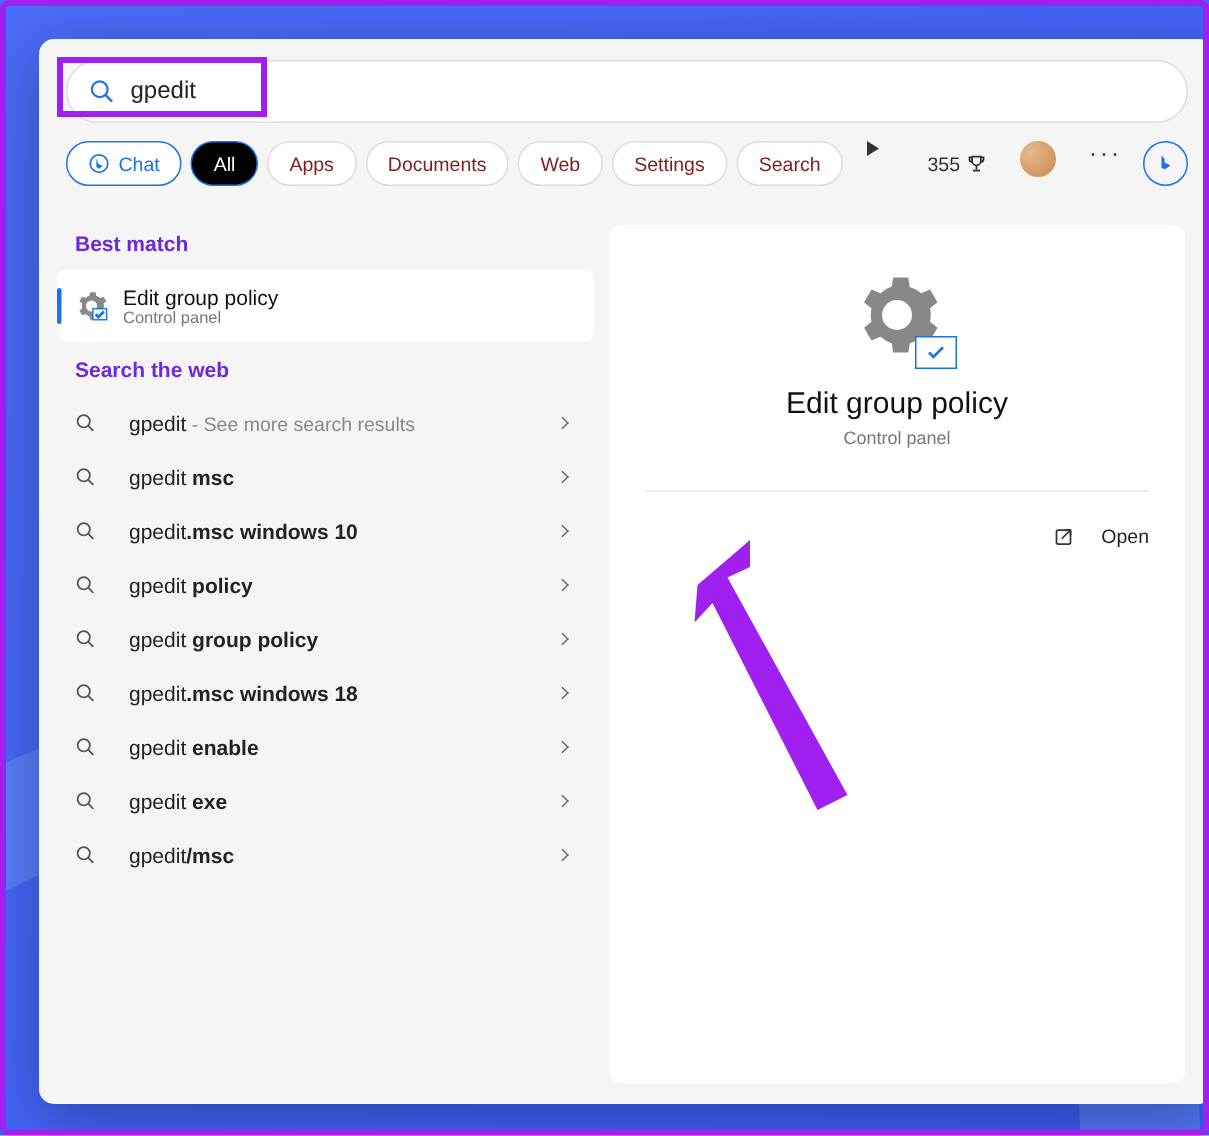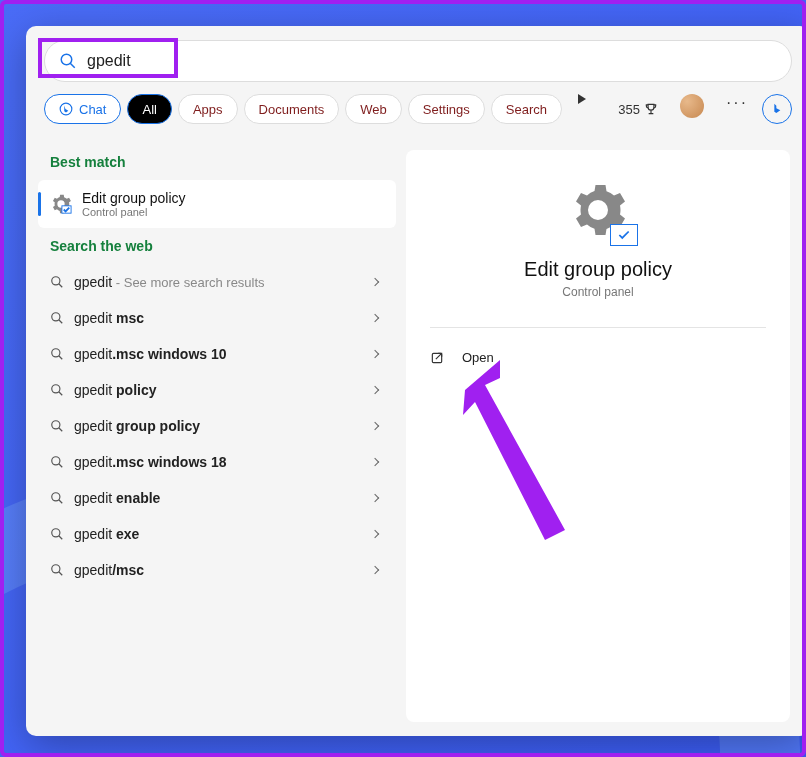--- a/index.html
+++ b/index.html
@@ -24,43 +24,43 @@
   .play-icon { width: 0; height: 0; border-left: 8px solid #333; border-top: 5px solid transparent; border-bottom: 5px solid transparent; margin: 0 10px; cursor: pointer; }
   .points { display: inline-flex; align-items: center; gap: 4px; font-size: 13px; color: #333; margin: 0 8px; }
   .avatar { width: 24px; height: 24px; border-radius: 50%; background: radial-gradient(circle at 30% 30%, #e8b98b, #c78850); margin: 0 8px; }
   .more-dots { font-size: 16px; color: #333; letter-spacing: 2px; margin: 0 8px; cursor: pointer; }
   .bing-pill { width: 30px; height: 30px; border: 1.5px solid #1a73e8; border-radius: 50%; display: flex; align-items: center; justify-content: center; }
 
   .content-row { display: flex; height: calc(100% - 110px); }
   .left-col { width: 370px; padding: 8px 0 8px 12px; overflow-y: auto; }
   .right-col { flex: 1; padding: 14px 20px 14px 10px; }
 
-  .section-label { font-size: 14px; font-weight: 600; color: #15803d; padding: 10px 12px; }
+  .section-label { font-size: 14px; font-weight: 600; color: #6d28d9; padding: 10px 12px; }
 
   .best-match { display: flex; align-items: center; background: #fff; border-radius: 6px; padding: 10px 12px; position: relative; cursor: pointer; }
   .best-match::before { content: ""; position: absolute; left: 0; top: 12px; bottom: 12px; width: 3px; background: #1a73e8; border-radius: 2px; }
   .gear-sm { width: 22px; height: 22px; margin-right: 10px; position: relative; }
   .bm-title { font-size: 14px; color: #111; }
   .bm-sub { font-size: 11px; color: #777; }
 
   .web-item { display: flex; align-items: center; padding: 10px 12px; cursor: pointer; border-radius: 4px; }
   .mag { width: 14px; height: 14px; margin-right: 10px; flex-shrink: 0; }
-  .web-text { flex: 1; font-size: 14px; color: #222; }
+  .web-text { flex: 1; font-size: 14px; color: #222; margin-left: 12px; }
   .web-text .bold { font-weight: 600; }
   .web-text .hint { color: #888; font-size: 13px; }
   .chevron { width: 6px; height: 6px; border-right: 1.5px solid #666; border-bottom: 1.5px solid #666; transform: rotate(-45deg); margin-right: 6px; }
 
   .detail-card { background: #fff; border-radius: 8px; height: 100%; padding: 30px 24px; display: flex; flex-direction: column; align-items: stretch; }
   .detail-icon-wrap { display: flex; justify-content: center; margin-bottom: 18px; }
   .gear-lg { width: 60px; height: 60px; position: relative; }
   .gear-check { position: absolute; right: -10px; bottom: -6px; width: 28px; height: 22px; background: #fff; border: 1.5px solid #1a73e8; display: flex; align-items: center; justify-content: center; }
   .detail-title { text-align: center; font-size: 20px; font-weight: 400; color: #111; }
   .detail-sub { text-align: center; font-size: 12px; color: #777; margin-top: 4px; }
   .detail-hr { border: none; border-top: 1px solid #e4e4e4; margin: 28px 0 18px; }
-  .open-row { display: flex; align-items: center; gap: 18px; font-size: 13px; color: #222; cursor: pointer; padding: 4px 0; }
+  .open-row { display: flex; align-items: center; gap: 18px; font-size: 13px; color: #222; cursor: pointer; padding: 4px 0; justify-content: flex-end; }
 
   .arrow-annot { position: absolute; pointer-events: none; }
 </style>
 </head>
 <body>
 
 <div class="wallpaper-curve"></div>
 
 <div class="search-panel">
 

